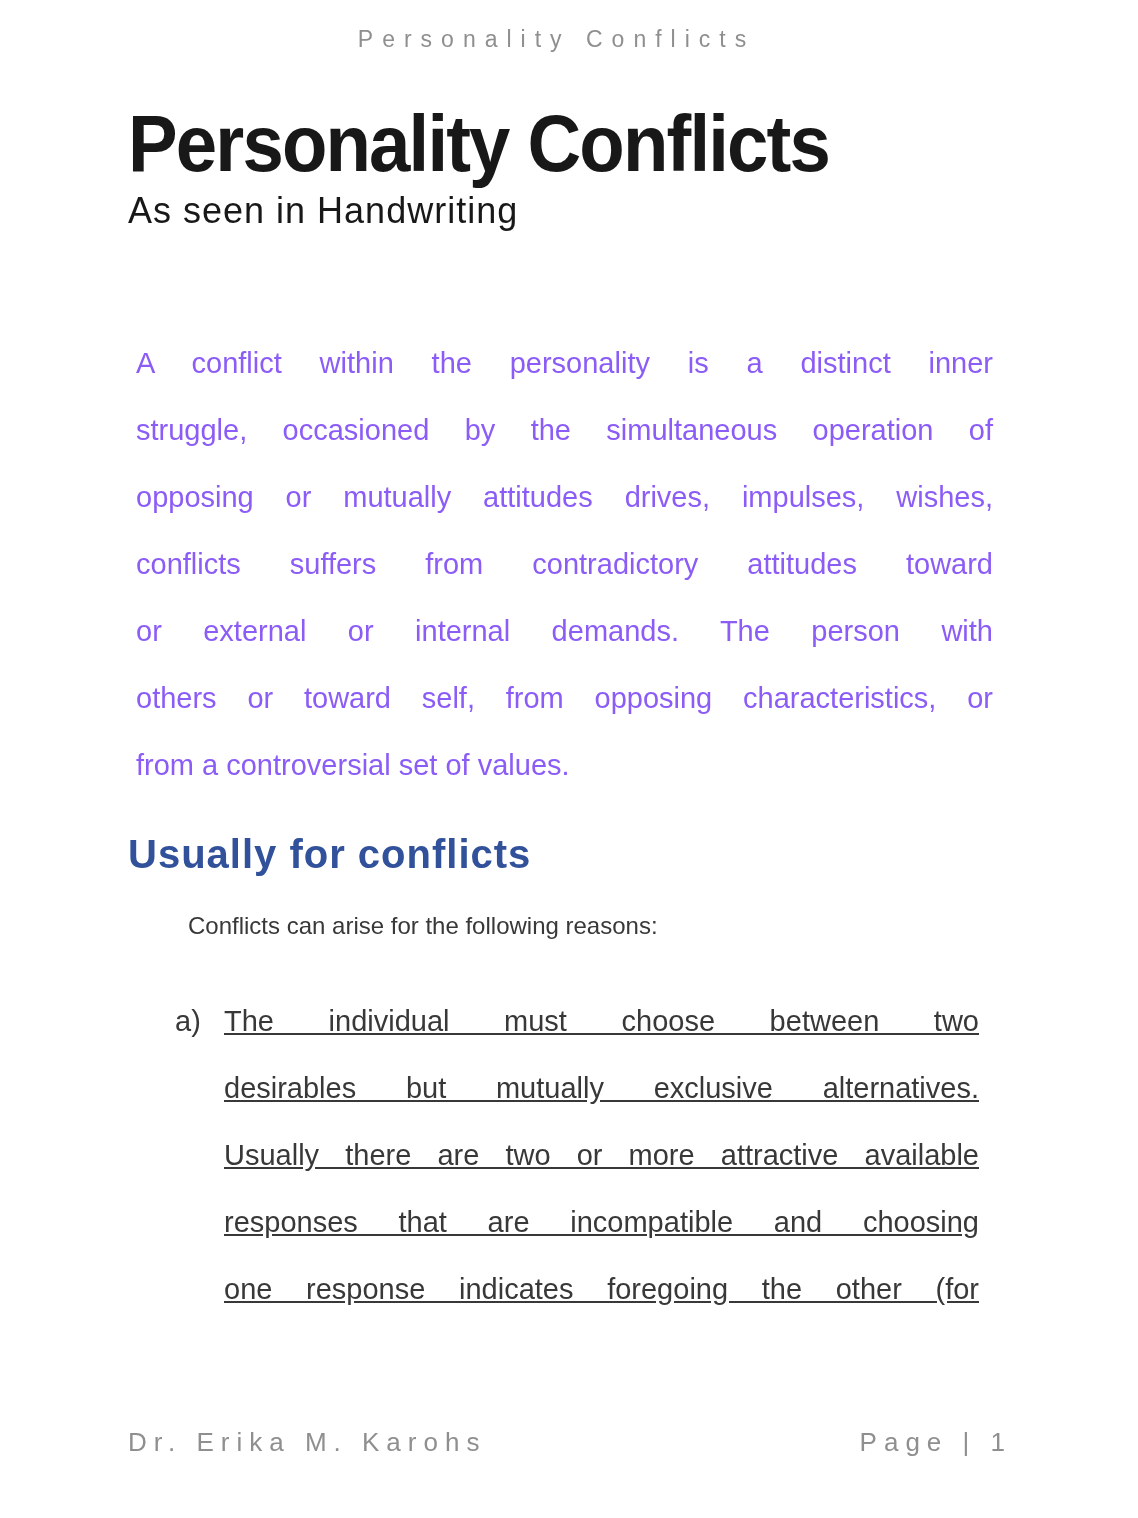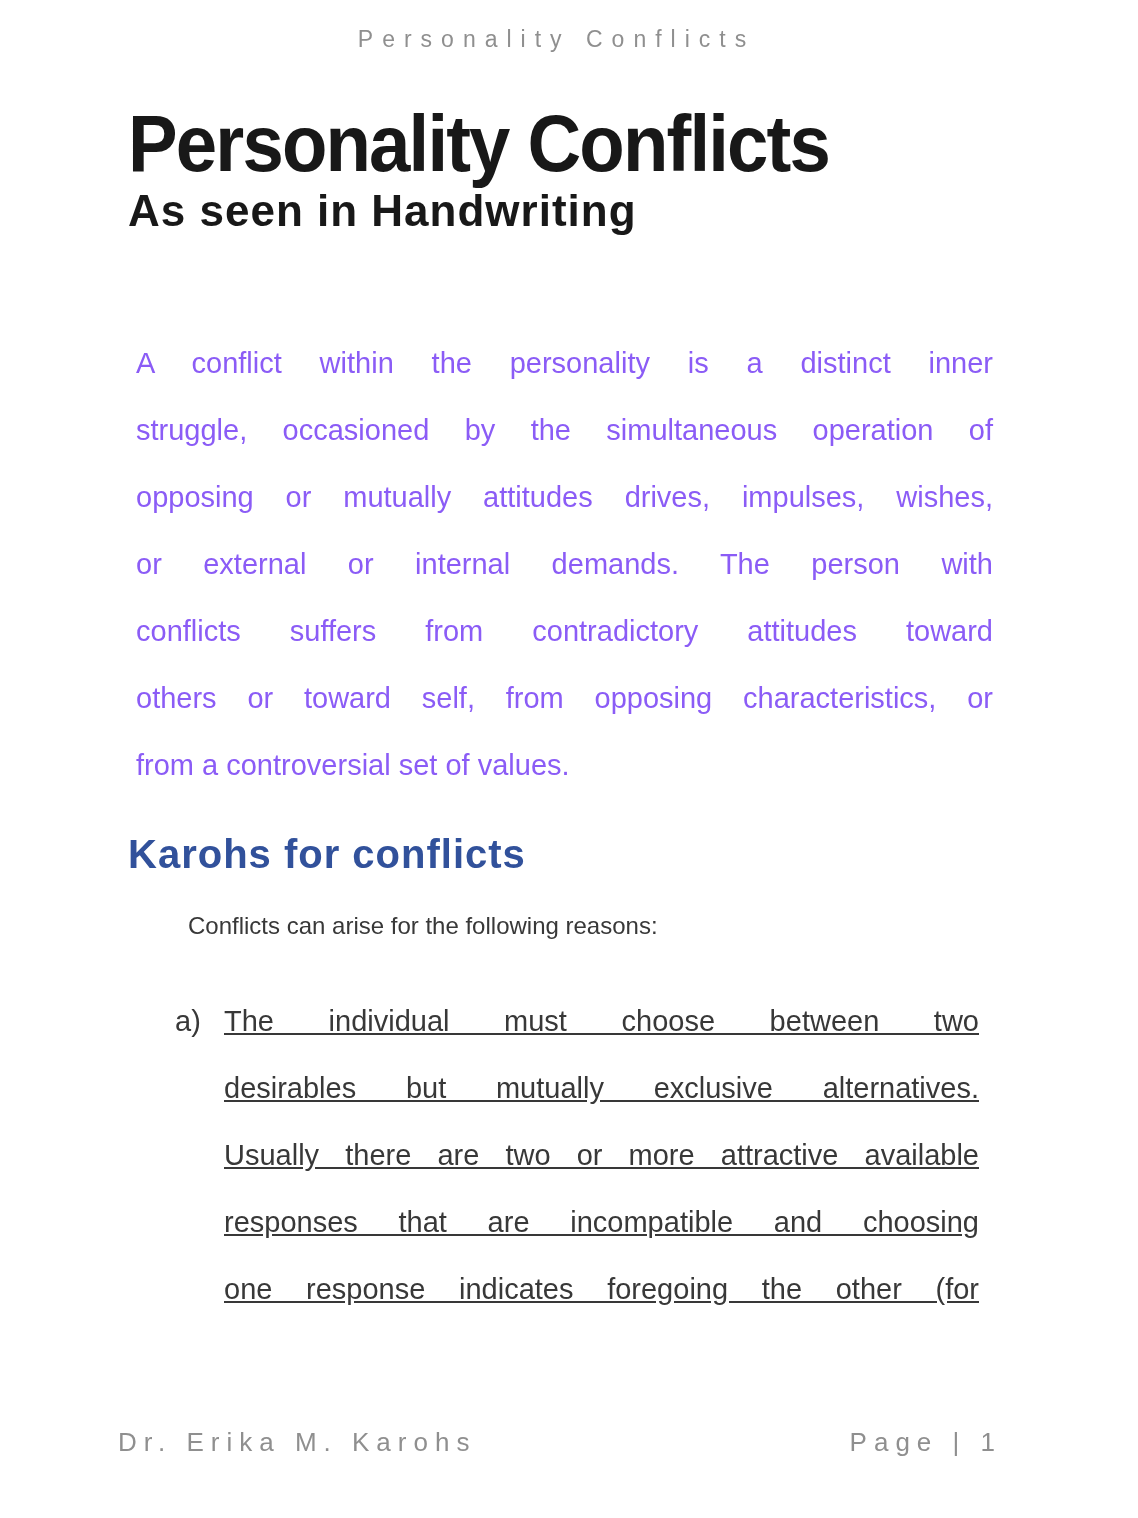--- a/index.html
+++ b/index.html
@@ -22,21 +22,21 @@
     color:#8f8f8f;text-align:center;white-space:nowrap;
   }
   .doc-title{
     position:absolute;top:102px;left:128px;
     font-size:80px;line-height:84px;font-weight:bold;
     letter-spacing:-2px;color:#181818;white-space:nowrap;
     transform:scaleX(0.93);transform-origin:left top;
   }
   .doc-subtitle{
     position:absolute;top:186px;left:128px;
-    font-size:44px;line-height:50px;font-weight:bold;
+    font-size:36px;line-height:50px;font-weight:normal;
     letter-spacing:1px;color:#181818;white-space:nowrap;
   }
   .intro{
     position:absolute;top:330px;left:136px;width:857px;
     font-size:29px;line-height:67px;color:#8b5cf6;
     hyphens:none;overflow-wrap:normal;
   }
   .jline{text-align:justify;text-align-last:justify;}
   .jline.plain{text-align-last:left;}
   .section-heading{
@@ -51,21 +51,21 @@
   .list-item-marker{
     position:absolute;top:988px;left:175px;
     font-size:29px;line-height:67px;color:#383838;
   }
   .list-item-body{
     position:absolute;top:988px;left:224px;width:755px;
     font-size:29px;line-height:67px;color:#383838;
     hyphens:none;overflow-wrap:normal;text-decoration:underline;
   }
   .footer{
-    position:absolute;top:1426px;left:118px;width:884px;
+    position:absolute;top:1426px;left:128px;width:884px;
     display:flex;justify-content:space-between;
     font-size:26px;line-height:32px;color:#8f8f8f;align-items:flex-end;
   }
   .footer-author{letter-spacing:7px;white-space:nowrap;}
   .footer-page{letter-spacing:7px;white-space:nowrap;}
 </style>
 </head>
 <body>
 
 <div class="page">
@@ -73,27 +73,27 @@
   <div class="running-header">Personality Conflicts</div>
 
   <div class="doc-title">Personality Conflicts</div>
 
   <div class="doc-subtitle">As seen in Handwriting</div>
 
   <div class="intro">
       <div class="jline">A conflict within the personality is a distinct inner</div>
       <div class="jline">struggle, occasioned by the simultaneous operation of</div>
       <div class="jline">opposing or mutually attitudes drives, impulses, wishes,</div>
+      <div class="jline">conflicts suffers from contradictory attitudes toward</div>
       <div class="jline">or external or internal demands. The person with</div>
-      <div class="jline">conflicts suffers from contradictory attitudes toward</div>
       <div class="jline">others or toward self, from opposing characteristics, or</div>
       <div class="jline plain">from a controversial set of values.</div>
     </div>
 
-  <div class="section-heading">Karohs for conflicts</div>
+  <div class="section-heading">Usually for conflicts</div>
 
   <div class="lead-in">Conflicts can arise for the following reasons:</div>
 
   <div class="list-item-marker">a)</div>
 
   <div class="list-item-body">
       <div class="jline">The individual must choose between two</div>
       <div class="jline">desirables but mutually exclusive alternatives.</div>
       <div class="jline">Usually there are two or more attractive available</div>
       <div class="jline">responses that are incompatible and choosing</div>

